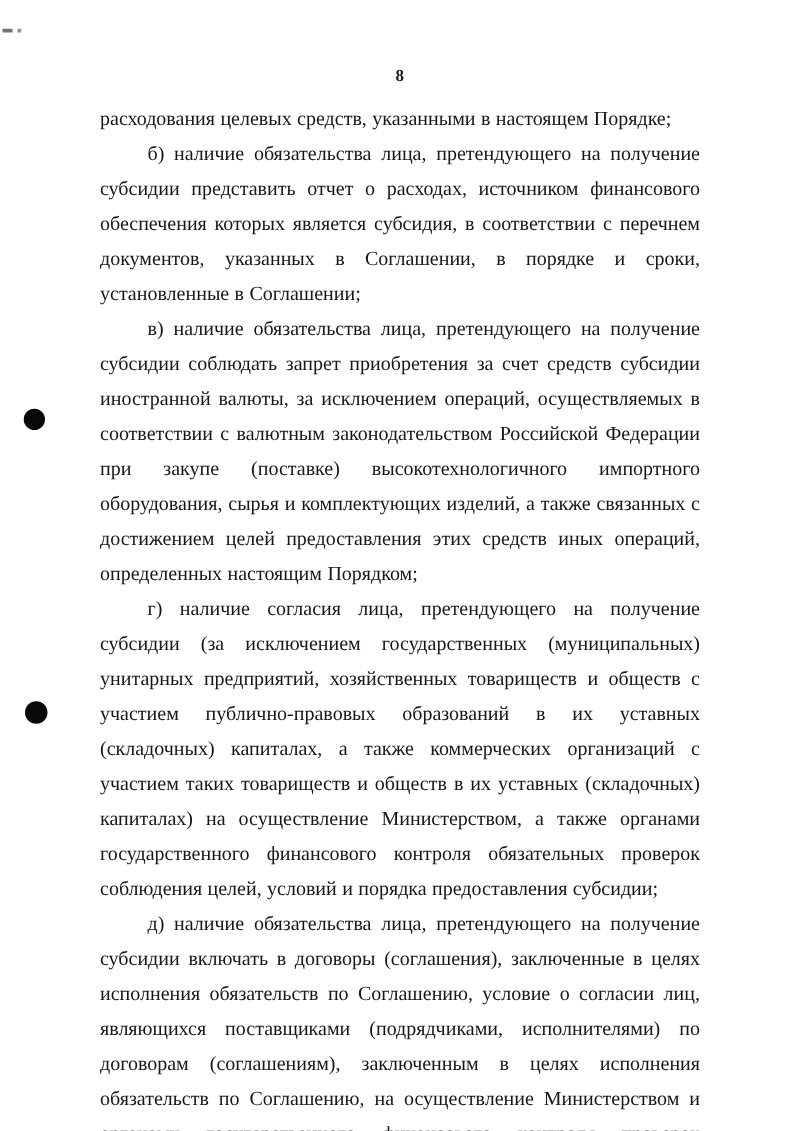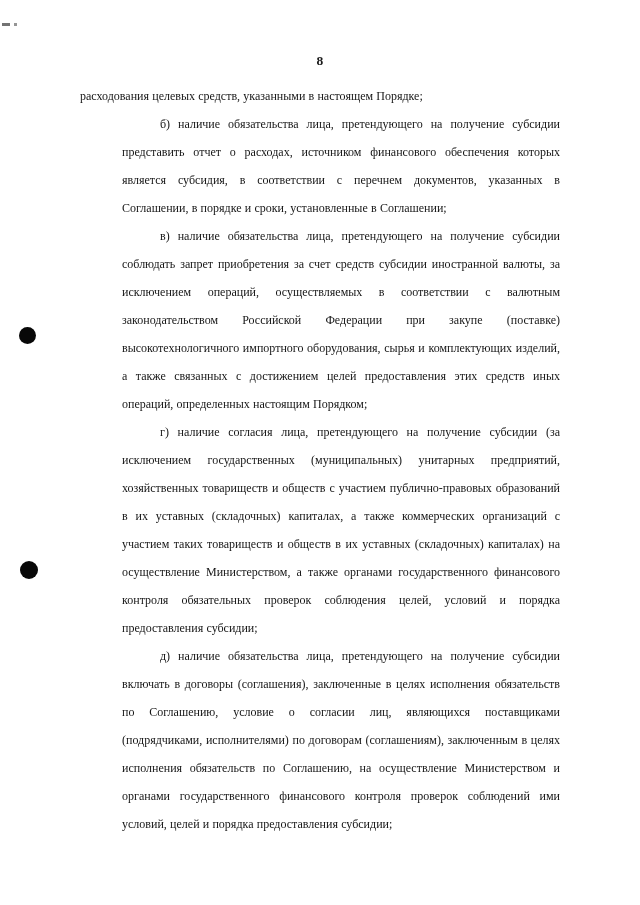--- a/index.html
+++ b/index.html
@@ -67,31 +67,30 @@
 
   .body-text {
     position: absolute;
     left: 80px;
     top: 82px;
     width: 480px;
   }
 
   p.para {
     margin: 0;
-    font-size: 12px;
+    font-size: 16px;
     line-height: 28px;
     text-align: justify;
     text-justify: inter-word;
     color: #161616;
     hyphens: none;
     word-spacing: 0.02em;
   }
   p.para.indent {
     text-indent: 38px;
-    margin-left: 42px;
   }
   p.para.flush {
     text-indent: 0;
   }
 
   
   .body-text, .page-number {
     -webkit-font-smoothing: antialiased;
     text-rendering: optimizeLegibility;
   }

